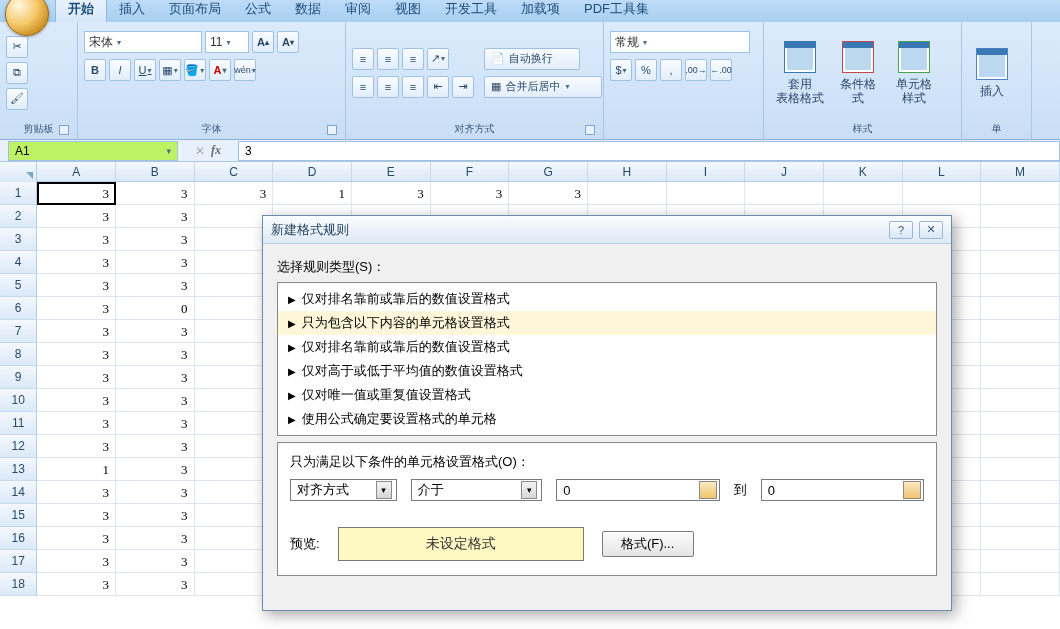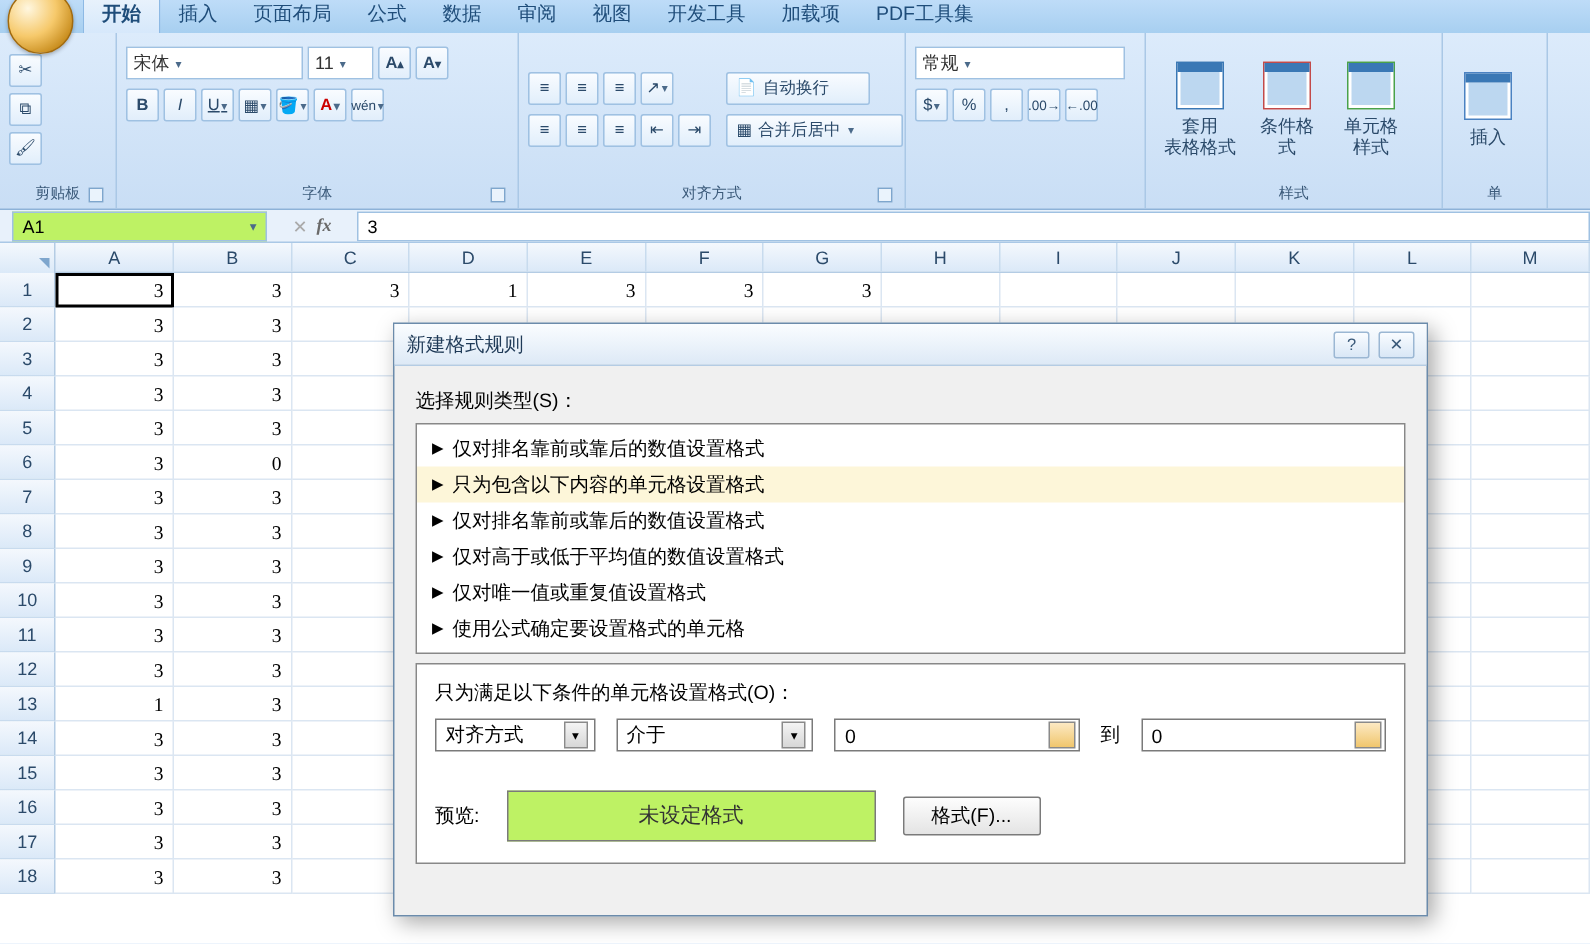--- a/index.html
+++ b/index.html
@@ -65,21 +65,21 @@
   .rule-item{ padding:3px 10px; font-size:13px; display:flex; align-items:center; gap:6px; cursor:pointer;}
   .rule-item.selected{ background:#fdf6d9;}
   .rule-item .tri{ font-size:10px;}
   .edit-panel{ border:1px solid #888; background:#fff; margin-top:6px; padding:10px 12px 14px;}
   .ctlrow{ display:flex; align-items:center; gap:14px; margin-top:8px;}
   .ctlrow .dcombo{ height:22px; border:1px solid #7a7a7a; background:#fff; display:flex; align-items:center; justify-content:space-between; padding:0 4px 0 6px; font-size:13px;}
   .dcombo .arrow{ width:16px; height:18px; margin-left:6px; background:linear-gradient(#f4f4f4,#d7d7d7); border:1px solid #8a8a8a; display:flex;align-items:center;justify-content:center; font-size:9px;}
   .dedit{ height:22px; border:1px solid #7a7a7a; background:#fff; padding:0 24px 0 6px; font-size:13px; display:flex; align-items:center; position:relative;}
   .dedit .refbtn{ position:absolute; right:2px; top:1px; width:18px; height:18px; border:1px solid #8a8a8a; background:linear-gradient(#fce9c3,#f0c66d); }
   .previewrow{ display:flex; align-items:center; gap:18px; margin-top:26px;}
-  .previewbox{ width:246px; height:34px; border:1px solid #7a7a7a; background:#bef264; display:flex; align-items:center; justify-content:center; font-size:14px; color:#333;}
+  .previewbox{ width:246px; height:34px; border:1px solid #7a7a7a; background:#fef9c3; display:flex; align-items:center; justify-content:center; font-size:14px; color:#333;}
   .stdbtn{ height:26px; min-width:92px; padding:0 14px; border:1px solid #7a7a7a; background:linear-gradient(#fdfdfd,#e4e4e4); font-size:13px; display:inline-flex; align-items:center; justify-content:center; border-radius:2px; cursor:pointer;}
   .dlg-footer{ display:flex; justify-content:flex-end; gap:14px; padding:10px 14px 12px; }
 </style>
 </head>
 <body>
 
 <div class="orb"></div>
 
 <div class="tabbar" id="tabbar">
     <div class="tab active">开始</div>

